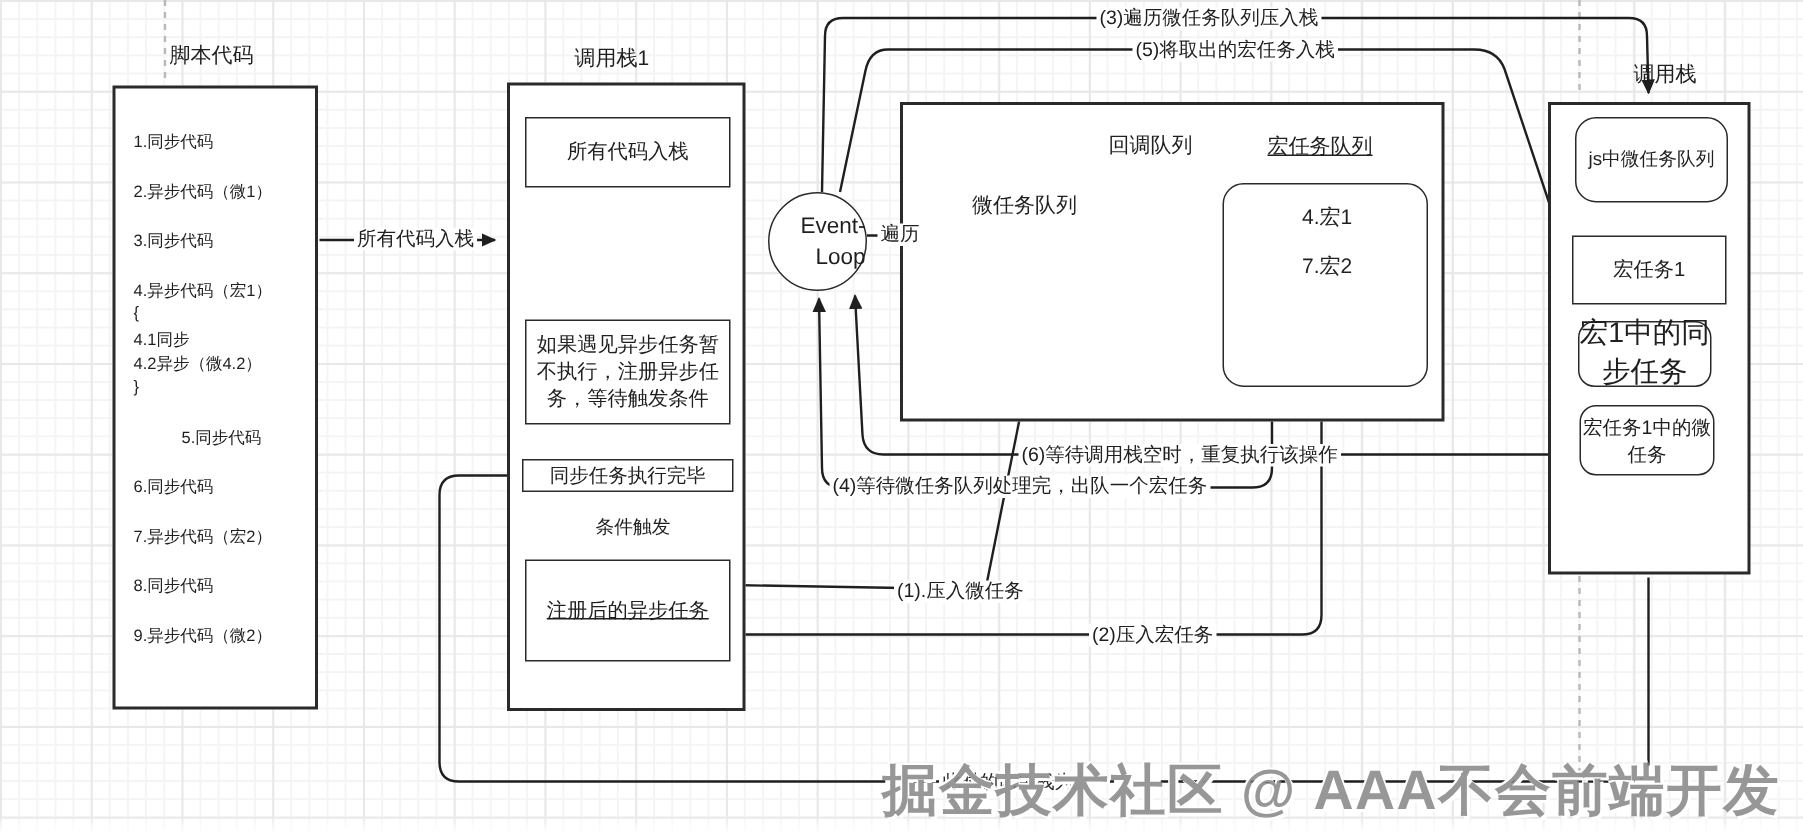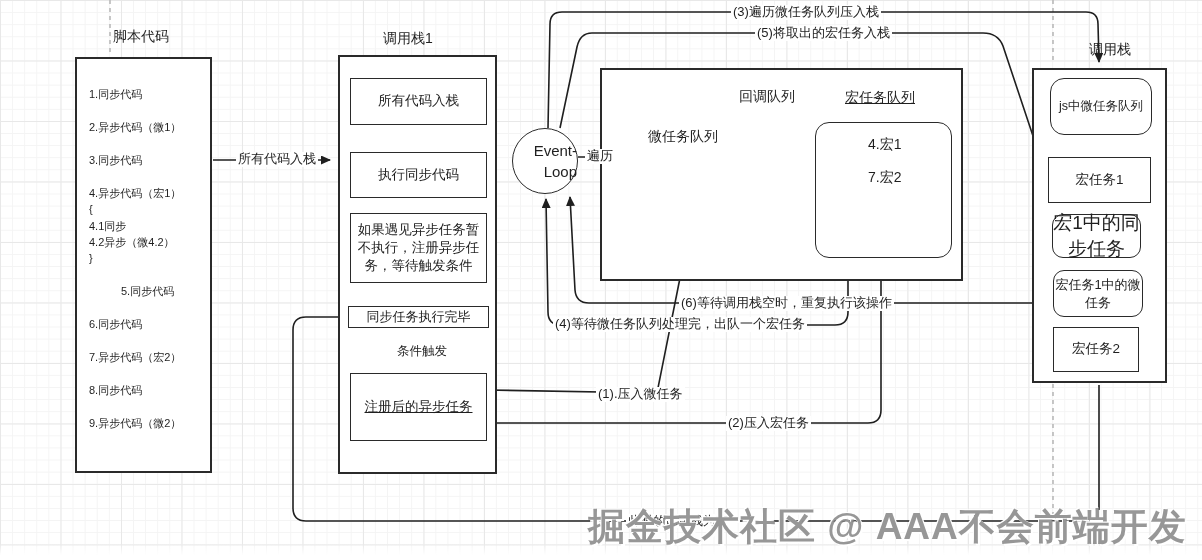--- a/index.html
+++ b/index.html
@@ -90,21 +90,20 @@
     <div class="line-item" style="top:225px;margin-left:32px;">5.同步代码</div>
     <div class="line-item" style="top:258px;">6.同步代码</div>
     <div class="line-item" style="top:291px;">7.异步代码（宏2）</div>
     <div class="line-item" style="top:324px;">8.同步代码</div>
     <div class="line-item" style="top:357px;">9.异步代码（微2）</div>
   </div>
 
   <div class="title" style="left:383px; top:30px;">调用栈1</div>
   <div class="box" style="left:338px; top:55px; width:159px; height:419px;"></div>
   <div class="node" style="left:350px; top:78px;  width:137px; height:47px;">所有代码入栈</div>
-  <div class="node" style="left:350px; top:152px; width:137px; height:46px;">执行同步代码</div>
   <div class="node" style="left:350px; top:213px; width:137px; height:70px; padding:2px;">如果遇见异步任务暂不执行，注册异步任务，等待触发条件</div>
   <div class="node" style="left:348px; top:306px; width:141px; height:22px; font-size:13px;">同步任务执行完毕</div>
   <div class="node" style="left:350px; top:373px; width:137px; height:68px;text-decoration:underline;">注册后的异步任务</div>
   <div class="edge-label" style="left:395px; top:344px; font-size:12.5px;">条件触发</div>
 
   <div class="node" style="left:512px; top:128px; width:66px; height:66px; border-radius:50%; font-size:15px; line-height:1.4; flex-direction:column;align-items:flex-end;">
     <span>Event-</span>
     <span>Loop</span>
   </div>
 
@@ -116,21 +115,20 @@
     <span class="queue-item" style="left:52px; top:12px;">4.宏1</span>
     <span class="queue-item" style="left:52px; top:45px;">7.宏2</span>
   </div>
 
   <div class="title" style="left:1089px; top:41px;">调用栈</div>
   <div class="box" style="left:1032px; top:68px; width:135px; height:315px;"></div>
   <div class="node rounded" style="left:1050px; top:78px;  width:102px; height:57px; font-size:12.5px;">js中微任务队列</div>
   <div class="node" style="left:1048px; top:157px; width:103px; height:46px;">宏任务1</div>
   <div class="node rounded" style="left:1052px; top:214px; width:89px; height:44px; font-size:19px; border-radius:11px;">宏1中的同步任务</div>
   <div class="node rounded" style="left:1053px; top:270px; width:90px; height:47px; font-size:13px; border-radius:11px;">宏任务1中的微任务</div>
-  <div class="node" style="left:1053px; top:327px; width:86px; height:45px;">宏任务2</div>
 
   <div class="edge-label" style="left:236px; top:152px;">所有代码入栈</div>
   <div class="edge-label" style="left:585px; top:149px;">遍历</div>
   <div class="edge-label" style="left:731px; top:5px;">(3)遍历微任务队列压入栈</div>
   <div class="edge-label" style="left:755px; top:26px;">(5)将取出的宏任务入栈</div>
   <div class="edge-label" style="left:679px; top:296px;">(6)等待调用栈空时，重复执行该操作</div>
   <div class="edge-label" style="left:553px; top:317px;">(4)等待微任务队列处理完，出队一个宏任务</div>
   <div class="edge-label" style="left:596px; top:387px;">(1).压入微任务</div>
   <div class="edge-label" style="left:726px; top:416px;">(2)压入宏任务</div>
   <div class="edge-label" style="left:626px; top:514px; font-size:12.5px;">此时的调用栈为空</div>

